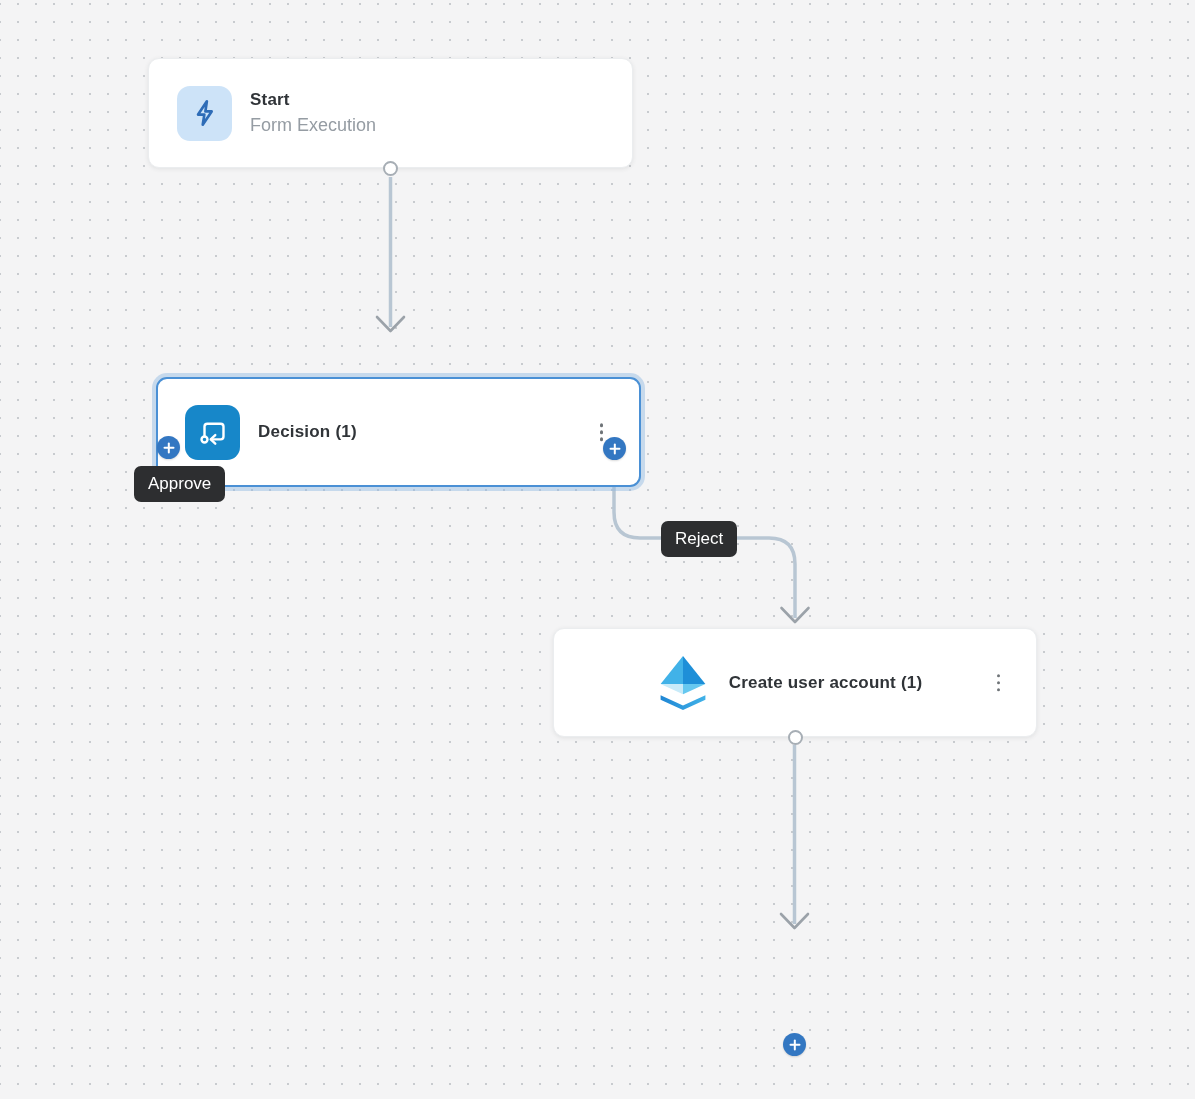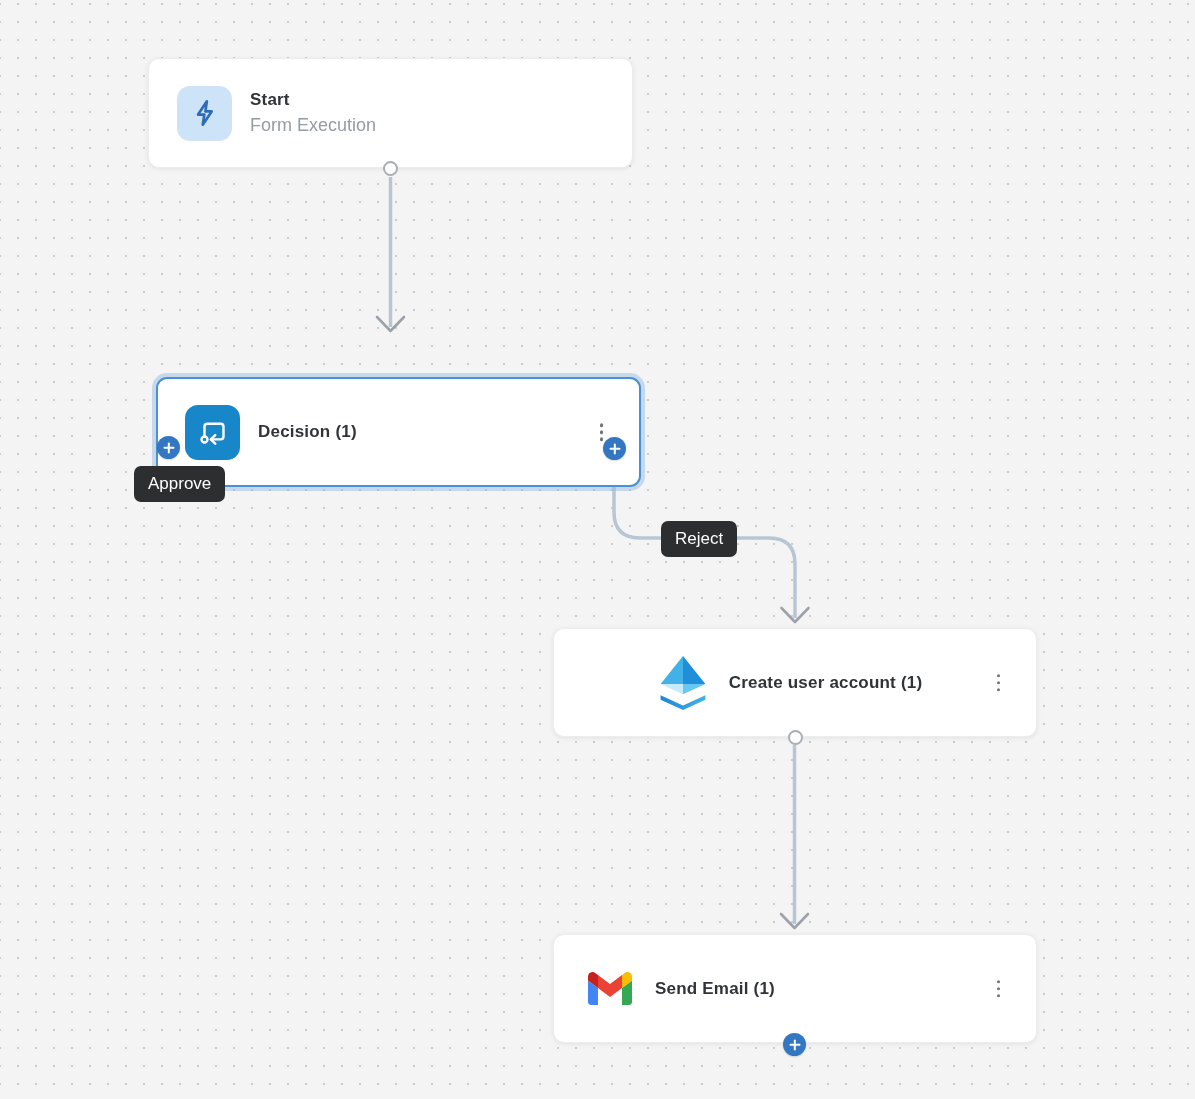--- a/index.html
+++ b/index.html
@@ -134,39 +134,20 @@
     <div class="node-text">
       <div class="node-title">Create user account (1)</div>
     </div>
     <div class="kebab">
       <i></i>
         <i></i>
         <i></i>
     </div>
   </div>
 
-  <div class="node" id="node-send">
-    <div class="icon-plain">
-      <svg width="44" height="33" viewBox="0 0 48 36">
-        <path d="M3.27,36 H10.9 V17.45 L0,9.27 V32.73 C0,34.54 1.46,36 3.27,36 Z" fill="#4285f4"></path>
-        <path d="M37.1,36 H44.73 C46.54,36 48,34.54 48,32.73 V9.27 L37.1,17.45 Z" fill="#34a853"></path>
-        <path d="M37.1,3.27 V17.45 L48,9.27 V4.9 C48,0.86 43.36,-1.45 40.14,0.98 Z" fill="#fbbc04"></path>
-        <path d="M10.9,17.45 V3.27 L24,13.09 L37.1,3.27 V17.45 L24,27.27 Z" fill="#ea4335"></path>
-        <path d="M0,4.9 V9.27 L10.9,17.45 V3.27 L7.86,0.98 C4.64,-1.45 0,0.86 0,4.9 Z" fill="#c5221f"></path>
-      </svg>
-    </div>
-    <div class="node-text">
-      <div class="node-title">Send Email (1)</div>
-    </div>
-    <div class="kebab">
-      <i></i>
-        <i></i>
-        <i></i>
-    </div>
-  </div>
 
   <div class="handle" id="handle-start"></div>
   <div class="handle" id="handle-create"></div>
 
   <div class="plus-btn" id="plus-decision-left"></div>
   <div class="plus-btn" id="plus-decision-right"></div>
   <div class="plus-btn" id="plus-send-bottom"></div>
 
   <div class="tooltip" id="tooltip-reject">Approve</div>
   <div class="tooltip" id="tooltip-approve">Reject</div>

